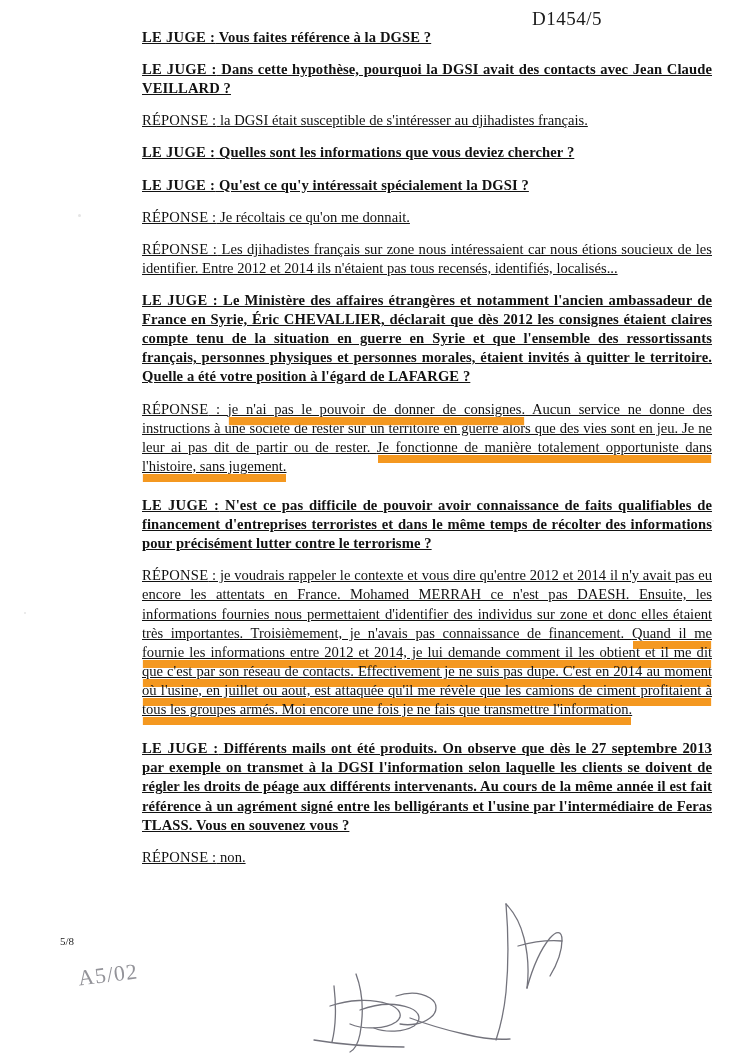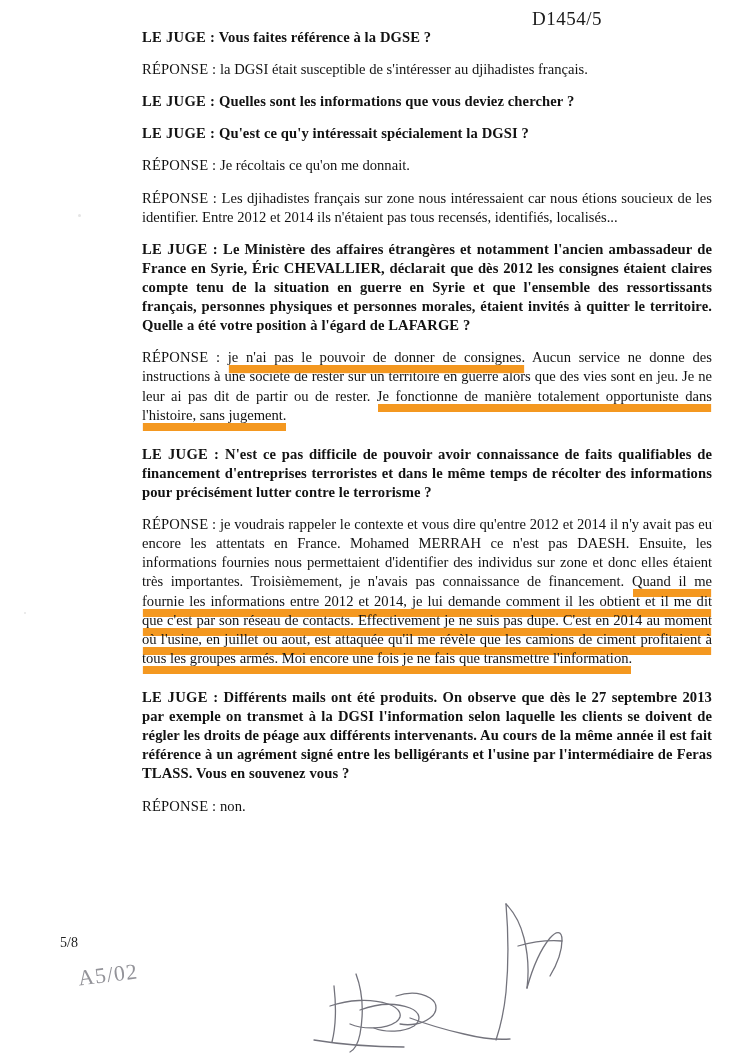--- a/index.html
+++ b/index.html
@@ -34,20 +34,21 @@
     position: absolute;
     left: 142px;
     top: 28px;
     width: 570px;
   }
   .blk {
     margin-bottom: 13px;
     line-height: 1.31;
     font-size: 14.6px;
     text-align: justify;
+    text-decoration: underline;
   }
   .q {
     font-weight: bold;
     letter-spacing: 0.1px;
   }
   .q .speaker {
     letter-spacing: 0.3px;
   }
   .a {
     font-weight: normal;
@@ -58,21 +59,21 @@
   .blk.gap-lg { margin-bottom: 20px; margin-top: 12px; }
   .hl {
     position: relative;
     display: inline;
     box-shadow: 0 0.62em 0 -0.06em rgba(243,146,20,0.95);
   }
   .pagenum {
     position: absolute;
     left: 60px;
     top: 935px;
-    font-size: 14px;
+    font-size: 11px;
     font-family: "Liberation Serif", serif;
     color: #222;
   }
   .annot {
     position: absolute;
     left: 78px;
     top: 962px;
     font-family: "Liberation Serif", serif;
     font-size: 22px;
     color: #6a6a72;
@@ -103,20 +104,23 @@
 
   <div class="doc-ref">D1454/5</div>
 
   <div class="content">
 
     <div class="blk q">
       <span class="speaker">LE JUGE :</span><span> Vous faites référence à la DGSE ?</span>
     </div>
 
 
+    <div class="blk q">
+      <span class="speaker">LE JUGE :</span><span>  Dans cette hypothèse, pourquoi la DGSI avait des contacts avec Jean Claude VEILLARD ?</span>
+    </div>
 
     <div class="blk a">
       <span class="speaker">RÉPONSE :</span><span>  la DGSI était susceptible de s'intéresser au djihadistes français.</span>
     </div>
 
     <div class="blk q">
       <span class="speaker">LE JUGE :</span><span> Quelles sont les informations que vous deviez chercher ?</span>
     </div>
 
     <div class="blk q">

